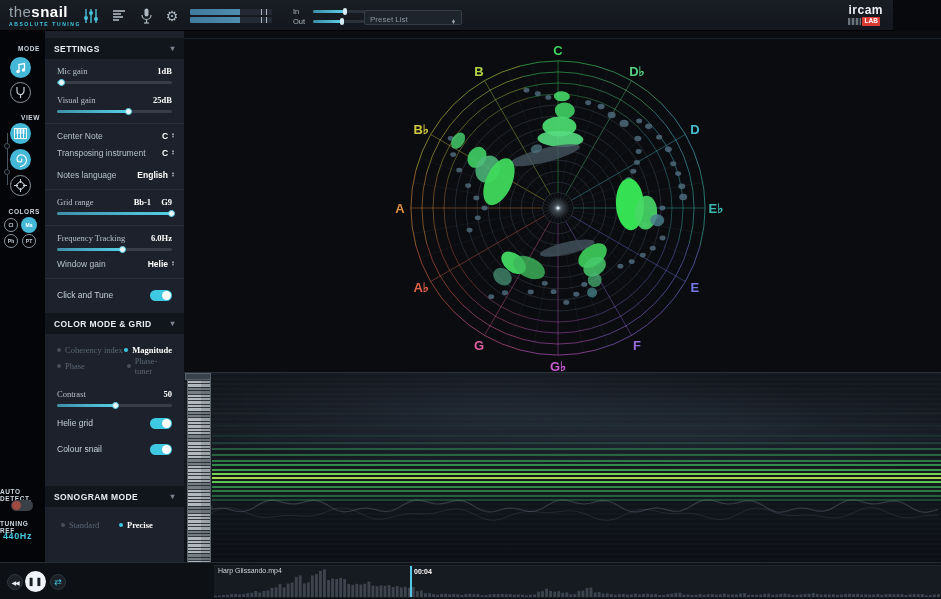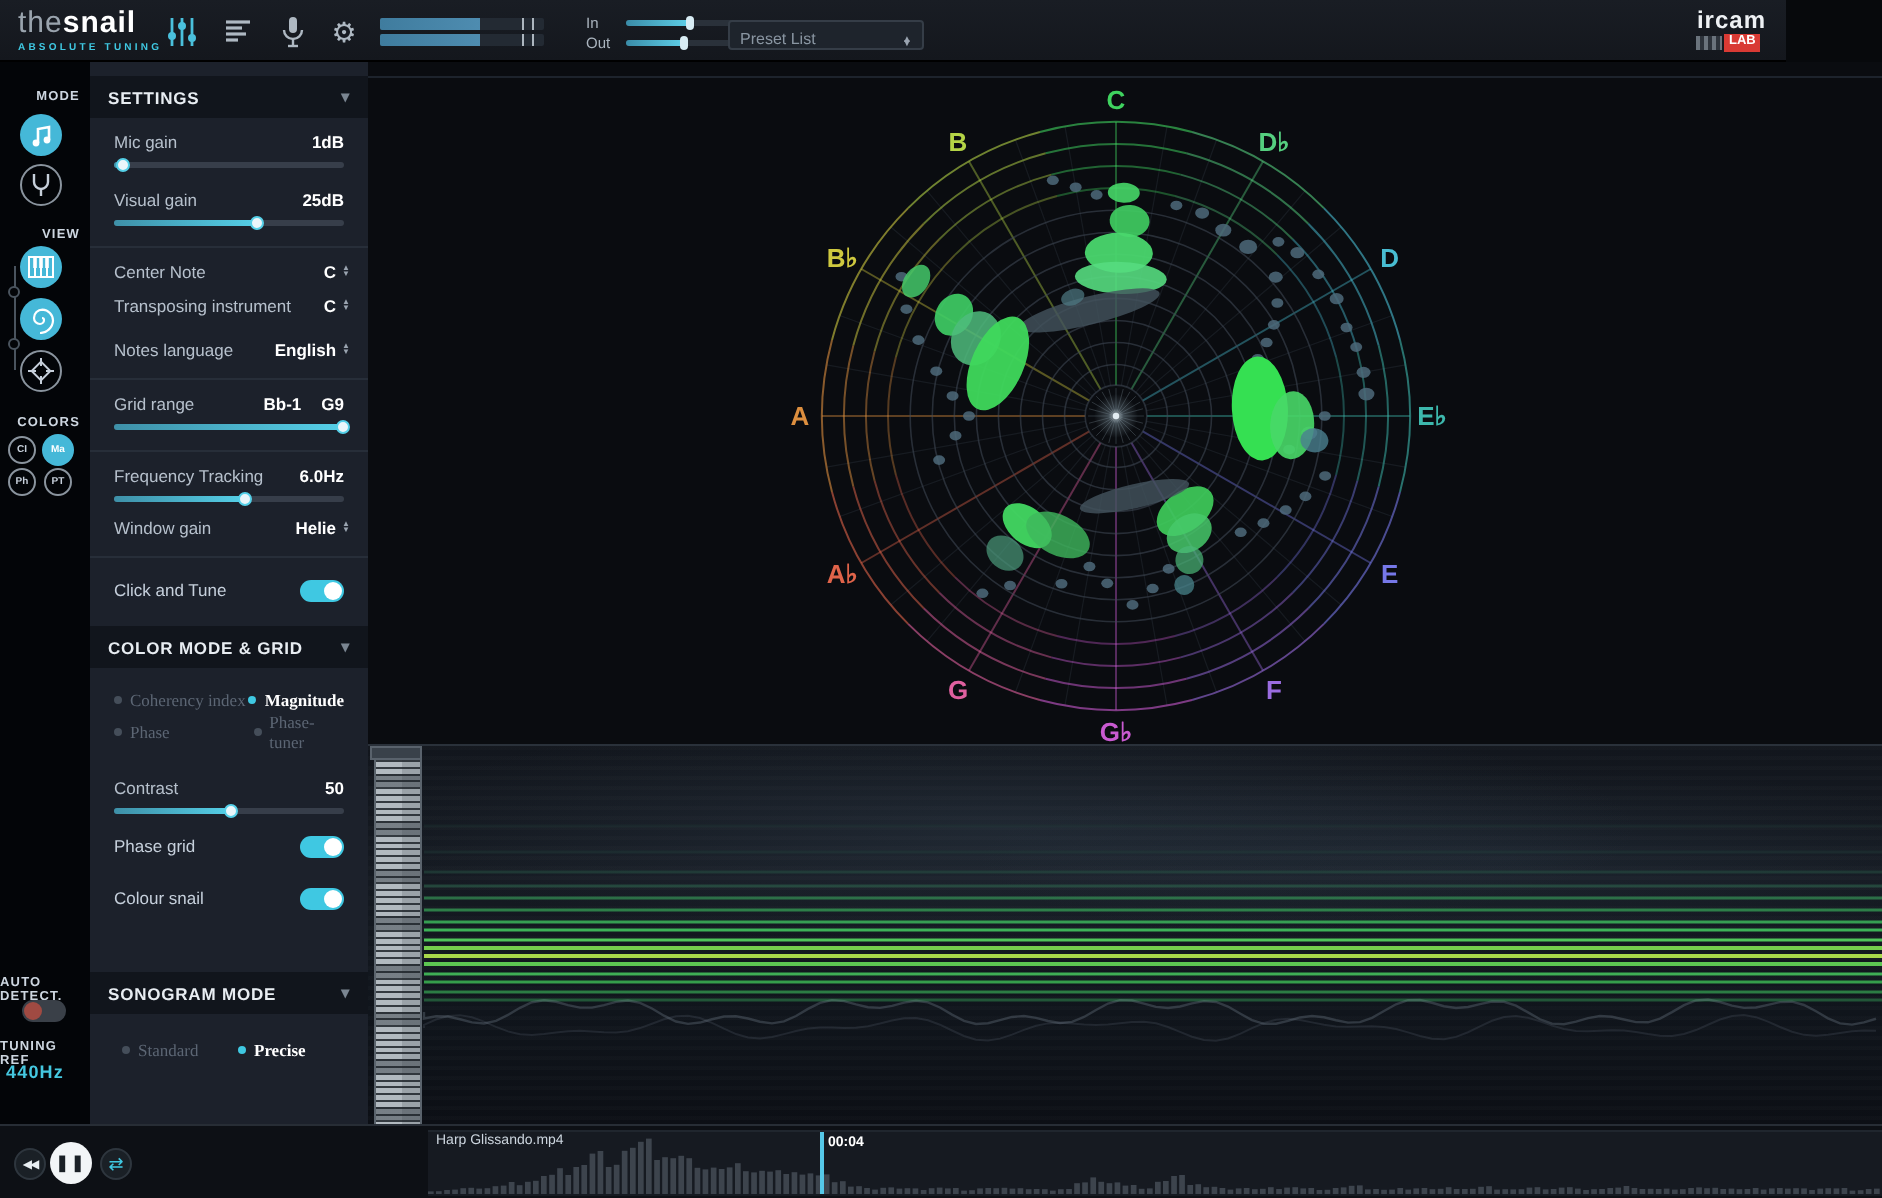--- a/index.html
+++ b/index.html
@@ -55,21 +55,21 @@
   .toggle.on { background:#3fc8e2; }
   .toggle.on .knob { left:auto; right:1px; background:#fff; }
   .toggle.danger .knob { background:#a04a42; }
   .tuning-val { color:#45c8e0; font-weight:700; font-size:9px; }
 
   
   .panel { position:absolute; left:45px; top:31px; width:139px; bottom:37px; background:#1c212b; overflow:hidden; }
   .sec-header { height:21px; background:#11151c; display:flex; align-items:center; justify-content:space-between;
                 padding:0 9px; font-size:8.5px; font-weight:700; letter-spacing:.4px; color:#e8edf2; }
   .sec-header .chev { color:#7a8591; font-size:8px; }
-  .ctl { padding:5px 12px 2px; }
+  .ctl { padding:5px 12px 2px;font-family:Liberation Serif, serif; }
   .lrow { display:flex; justify-content:space-between; align-items:center; height:13px; font-size:8.5px; }
   .lrow .lab { color:#b6c0cc; }
   .lrow .val { color:#fff; font-weight:700; }
   .slider { position:relative; height:8px; margin-top:1px; }
   .slider .sl-track { position:absolute; left:0; right:0; top:3px; height:3px; background:#373e4a; border-radius:2px; }
   .slider .sl-fill { position:absolute; left:0; top:3px; height:3px; border-radius:2px;
                      background:linear-gradient(90deg,#3e90a8,#55d0e8); }
   .slider .sl-knob { position:absolute; top:1px; width:7px; height:7px; border-radius:50%;
                      background:#eaf6fa; border:1px solid #55d0e8; }
   .divider { height:1px; background:#272e39; margin:6px 0 0; }
@@ -400,21 +400,21 @@
           <span class="lab">Contrast</span>
           <span class="val">50</span>
         </div>
       <div class="slider">
           <div class="sl-track"></div>
           <div class="sl-fill" style="width:51%"></div>
           <div class="sl-knob" style="left:calc(51% - 4px)"></div>
         </div>
     </div>
     <div class="tog-row" style="margin-top:3px">
-      <span class="lab">Phase grid</span>
+      <span class="lab">Helie grid</span>
       <div class="toggle on">
           <div class="knob"></div>
         </div>
     </div>
     <div class="tog-row" style="margin-top:8px">
       <span class="lab">Colour snail</span>
       <div class="toggle on">
           <div class="knob"></div>
         </div>
     </div>

